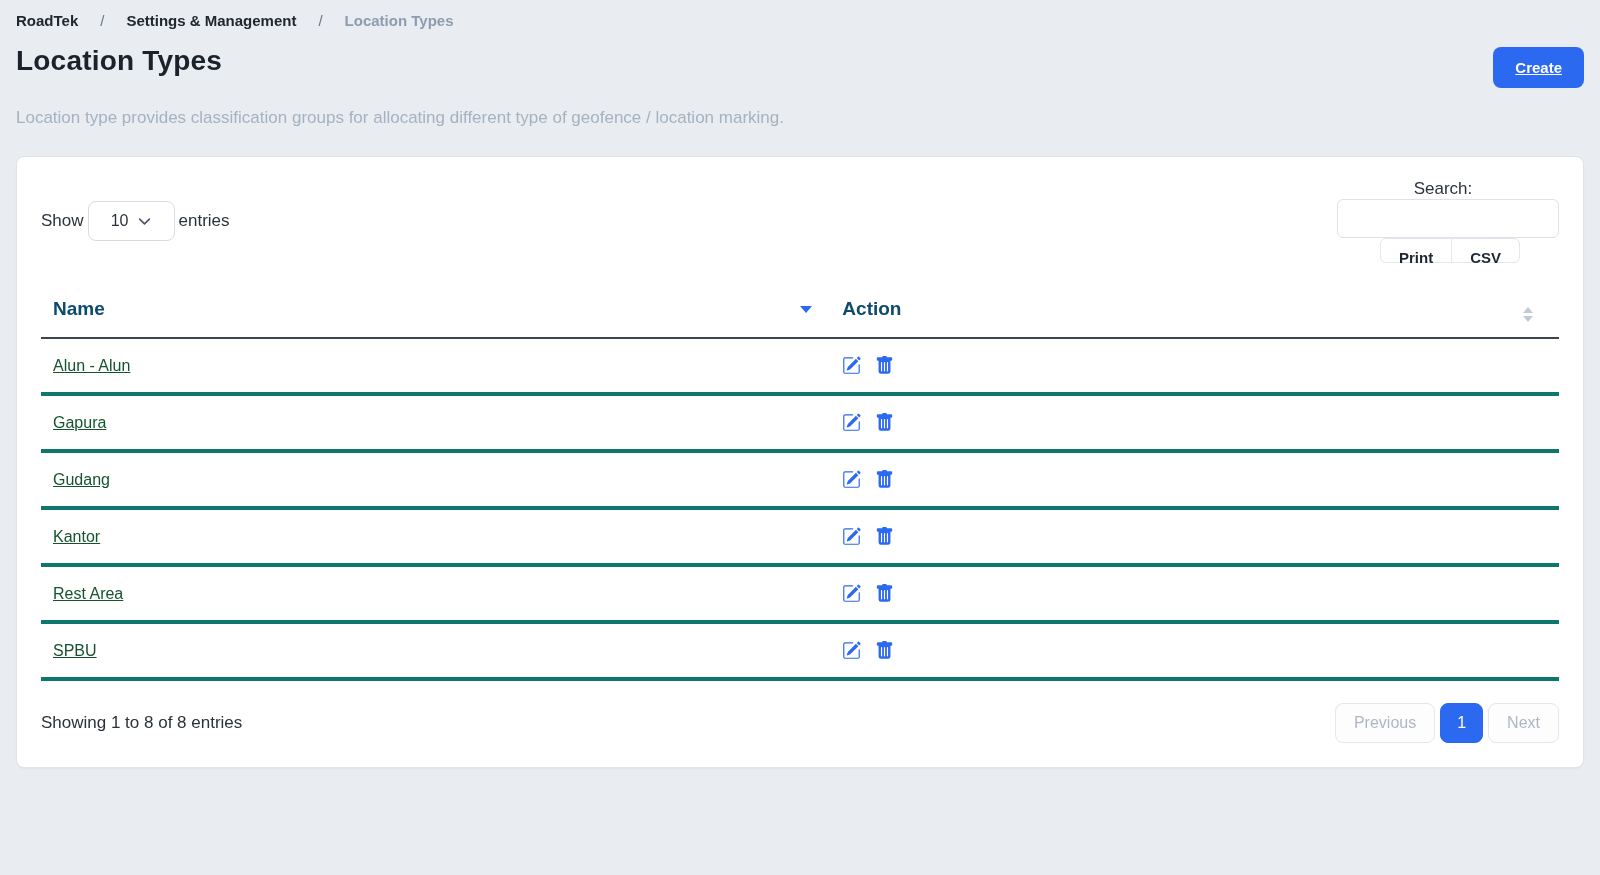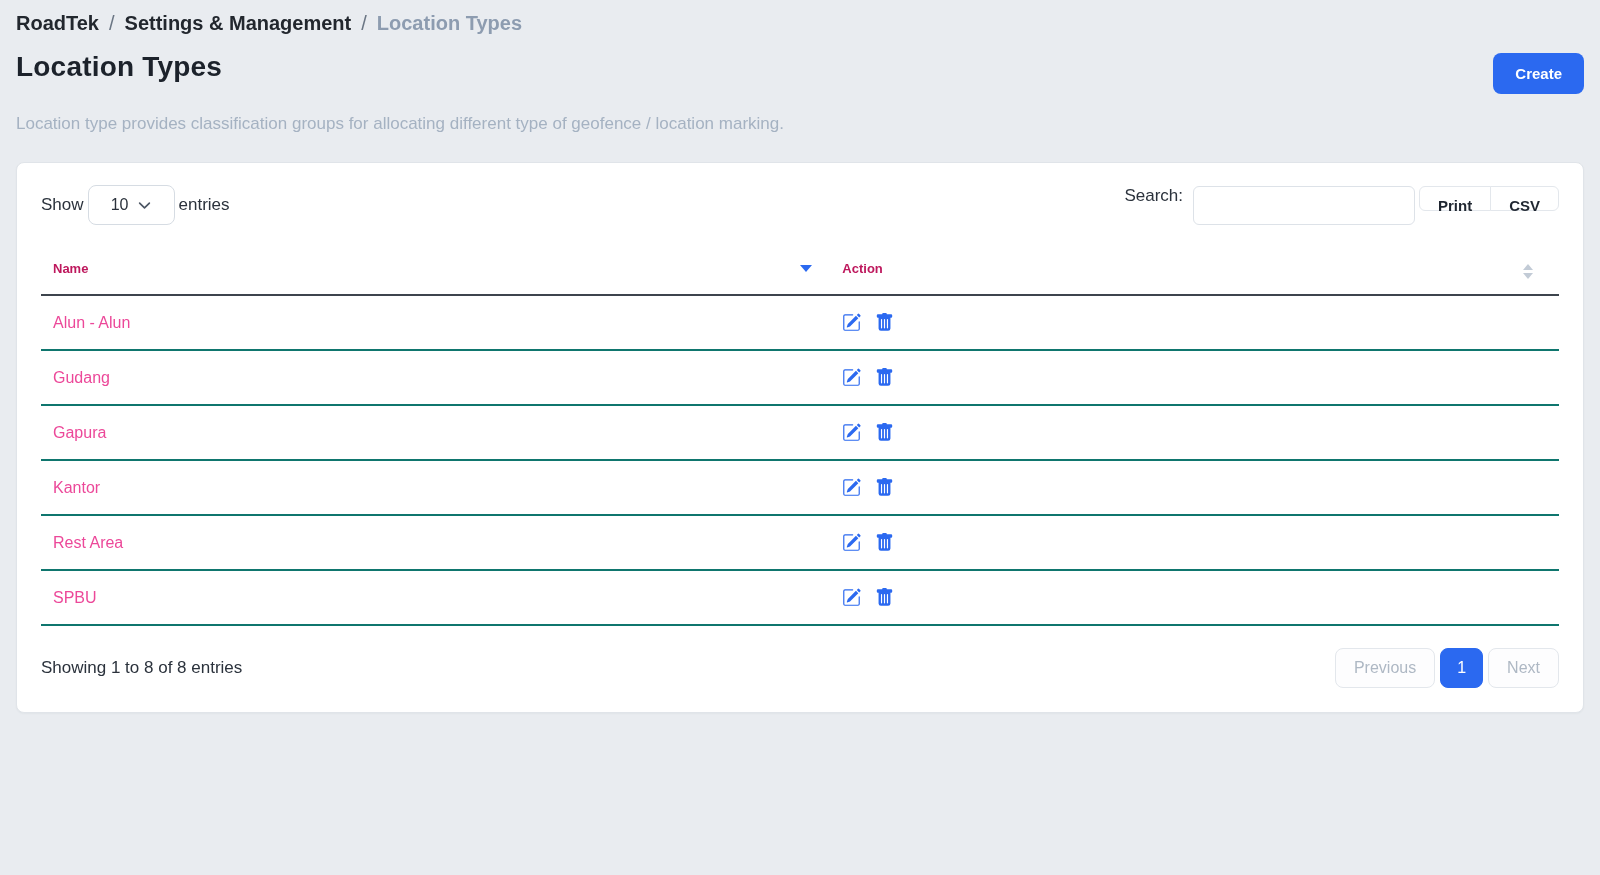--- a/index.html
+++ b/index.html
@@ -6,91 +6,92 @@
   html,body { width:1600px; height:875px; }
   body {
     background:#e9ecf0;
     font-family:"Liberation Sans", sans-serif;
     color:#2b323c;
     overflow:hidden;
   }
   .page { padding:12px 16px 0 16px; }
 
   
-  .breadcrumb { display:flex; align-items:center; gap:10px; font-size:20px; font-weight:600; }
+  .breadcrumb { display:flex; align-items:center; gap:22px; font-size:15px; font-weight:600; }
   .crumb { color:#22272e; cursor:pointer; }
   .crumb.active { color:#8d9cb0; font-weight:600; }
   .crumb-sep { color:#6b7684; font-weight:400; }
 
   
   .page-header { display:flex; align-items:flex-start; justify-content:space-between; margin-top:16px; }
   .page-title { font-size:28px; font-weight:700; color:#1c222b; letter-spacing:.2px; }
   .btn-create {
     background:#2b69f0; color:#fff; border:none; border-radius:8px;
     font-family:inherit; font-size:15px; font-weight:700;
-    padding:12px 22px; cursor:pointer; margin-top:2px;
+    padding:12px 22px; cursor:pointer; margin-top:2px;text-decoration:underline;
   }
   .page-desc { margin-top:20px; font-size:17px; color:#a5b2c2; }
 
   
   .card {
     margin-top:28px; background:#ffffff; border:1px solid #e0e4e9;
     border-radius:8px; padding:22px 24px 24px 24px;
     box-shadow:0 1px 2px rgba(30,40,60,.04);
   }
 
   
   .controls { display:flex; align-items:center; justify-content:space-between; }
   .show-group { display:flex; align-items:center; gap:4px; font-size:17px; color:#2b323c; }
   .length-select {
     width:87px; height:40px; border:1px solid #d6dce3; border-radius:8px;
     display:flex; align-items:center; justify-content:center; gap:10px;
     background:#fff; cursor:pointer; font-size:16px; color:#2b323c;
   }
   .length-select svg { width:13px; height:13px; fill:none; stroke:#4b5563; stroke-width:2; }
-  .search-group { display:flex; align-items:flex-start; }
+  .search-group { display:flex; align-items:center;flex-direction:column; }
   .search-label { font-size:17px; color:#2b323c; margin-right:10px; }
   .search-input {
     width:222px; height:39px; border:1px solid #dde2e8; border-radius:6px;
     font-family:inherit; font-size:15px; padding:0 10px; color:#2b323c; background:#fff; outline:none;
   }
   .export-group { display:flex; margin-left:4px; }
   .btn-export {
     background:#fff; border:1px solid #e3e7ec; color:#1f2630;
     font-family:inherit; font-size:15px; font-weight:700;
     padding:10px 18px; cursor:pointer; height:25px;
   }
   .btn-export.first { border-radius:6px 0 0 6px; }
   .btn-export.last { border-radius:0 6px 6px 0; margin-left:-1px; }
 
   
   table { width:100%; border-collapse:collapse; margin-top:18px; }
   thead th {
-    text-align:left; font-size:13px; font-weight:700; color:#be185d;
+    text-align:left; font-size:19px; font-weight:700; color:#0c4a6e;
     padding:15px 0 15px 12px; border-bottom:2px solid #3d444d;
   }
   th.col-name { width:52%; }
   th.col-extra { width:48px; }
   .th-inner { display:flex; align-items:center; justify-content:space-between; padding-right:18px; }
   .caret-down {
     width:0; height:0; border-left:6px solid transparent; border-right:6px solid transparent;
     border-top:7px solid #2b69f0; display:inline-block;
   }
   .sort-both { display:inline-flex; flex-direction:column; gap:3px; align-items:center; cursor:pointer; }
   .sort-both .up {
     width:0; height:0; border-left:5px solid transparent; border-right:5px solid transparent;
     border-bottom:6px solid #c2cbd6;
   }
   .sort-both .down {
     width:0; height:0; border-left:5px solid transparent; border-right:5px solid transparent;
     border-top:6px solid #c2cbd6;
   }
   tbody td {
-    font-size:16px; color:#ec4899; padding:17px 0 17px 12px;
-    border-bottom:2px solid #0f766e;
+    font-size:16px; color:#14532d; padding:17px 0 17px 12px;
+    border-bottom:4px solid #0f766e;
+    text-decoration:underline;
   }
   .action-cell { display:flex; align-items:center; gap:14px; }
   .icon-btn { background:none; border:none; cursor:pointer; padding:0; line-height:0; }
   .icon-btn svg { width:19px; height:19px; fill:#2b69f0; }
 
   
   .card-footer { display:flex; align-items:center; justify-content:space-between; margin-top:22px; }
   .summary { font-size:17px; color:#2b323c; }
   .pagination { display:flex; align-items:center; gap:5px; }
   .page-btn {
@@ -188,45 +189,45 @@
             </svg>
           </span>
         </button>
       </span>
     </td>
     <td></td>
   </tr>
 
 
   <tr>
+    <td>Gapura</td>
+    <td>
+      <span class="action-cell">
+        <button class="icon-btn">
+          <span style="line-height:0;">
+            <svg viewBox="0 0 16 16">
+              <path d="M15.502 1.94a.5.5 0 0 1 0 .706L14.459 3.69l-2-2L13.502.646a.5.5 0 0 1 .707 0l1.293 1.293zm-1.75 2.456-2-2L4.939 9.21a.5.5 0 0 0-.121.196l-.805 2.414a.25.25 0 0 0 .316.316l2.414-.805a.5.5 0 0 0 .196-.12l6.813-6.814z"></path>
+              <path fill-rule="evenodd" d="M1 13.5A1.5 1.5 0 0 0 2.5 15h11a1.5 1.5 0 0 0 1.5-1.5v-6a.5.5 0 0 0-1 0v6a.5.5 0 0 1-.5.5h-11a.5.5 0 0 1-.5-.5v-11a.5.5 0 0 1 .5-.5H9a.5.5 0 0 0 0-1H2.5A1.5 1.5 0 0 0 1 2.5v11z"></path>
+            </svg>
+          </span>
+        </button>
+        <button class="icon-btn">
+          <span style="line-height:0;">
+            <svg viewBox="0 0 16 16">
+              <path d="M2.5 1a1 1 0 0 0-1 1v1a1 1 0 0 0 1 1H3v9a2 2 0 0 0 2 2h6a2 2 0 0 0 2-2V4h.5a1 1 0 0 0 1-1V2a1 1 0 0 0-1-1H10a1 1 0 0 0-1-1H7a1 1 0 0 0-1 1H2.5zm3 4a.5.5 0 0 1 .5.5v7a.5.5 0 0 1-1 0v-7a.5.5 0 0 1 .5-.5zM8 5a.5.5 0 0 1 .5.5v7a.5.5 0 0 1-1 0v-7A.5.5 0 0 1 8 5zm3 .5v7a.5.5 0 0 1-1 0v-7a.5.5 0 0 1 1 0z"></path>
+            </svg>
+          </span>
+        </button>
+      </span>
+    </td>
+    <td></td>
+  </tr>
+
+  <tr>
     <td>Gudang</td>
-    <td>
-      <span class="action-cell">
-        <button class="icon-btn">
-          <span style="line-height:0;">
-            <svg viewBox="0 0 16 16">
-              <path d="M15.502 1.94a.5.5 0 0 1 0 .706L14.459 3.69l-2-2L13.502.646a.5.5 0 0 1 .707 0l1.293 1.293zm-1.75 2.456-2-2L4.939 9.21a.5.5 0 0 0-.121.196l-.805 2.414a.25.25 0 0 0 .316.316l2.414-.805a.5.5 0 0 0 .196-.12l6.813-6.814z"></path>
-              <path fill-rule="evenodd" d="M1 13.5A1.5 1.5 0 0 0 2.5 15h11a1.5 1.5 0 0 0 1.5-1.5v-6a.5.5 0 0 0-1 0v6a.5.5 0 0 1-.5.5h-11a.5.5 0 0 1-.5-.5v-11a.5.5 0 0 1 .5-.5H9a.5.5 0 0 0 0-1H2.5A1.5 1.5 0 0 0 1 2.5v11z"></path>
-            </svg>
-          </span>
-        </button>
-        <button class="icon-btn">
-          <span style="line-height:0;">
-            <svg viewBox="0 0 16 16">
-              <path d="M2.5 1a1 1 0 0 0-1 1v1a1 1 0 0 0 1 1H3v9a2 2 0 0 0 2 2h6a2 2 0 0 0 2-2V4h.5a1 1 0 0 0 1-1V2a1 1 0 0 0-1-1H10a1 1 0 0 0-1-1H7a1 1 0 0 0-1 1H2.5zm3 4a.5.5 0 0 1 .5.5v7a.5.5 0 0 1-1 0v-7a.5.5 0 0 1 .5-.5zM8 5a.5.5 0 0 1 .5.5v7a.5.5 0 0 1-1 0v-7A.5.5 0 0 1 8 5zm3 .5v7a.5.5 0 0 1-1 0v-7a.5.5 0 0 1 1 0z"></path>
-            </svg>
-          </span>
-        </button>
-      </span>
-    </td>
-    <td></td>
-  </tr>
-
-  <tr>
-    <td>Gapura</td>
     <td>
       <span class="action-cell">
         <button class="icon-btn">
           <span style="line-height:0;">
             <svg viewBox="0 0 16 16">
               <path d="M15.502 1.94a.5.5 0 0 1 0 .706L14.459 3.69l-2-2L13.502.646a.5.5 0 0 1 .707 0l1.293 1.293zm-1.75 2.456-2-2L4.939 9.21a.5.5 0 0 0-.121.196l-.805 2.414a.25.25 0 0 0 .316.316l2.414-.805a.5.5 0 0 0 .196-.12l6.813-6.814z"></path>
               <path fill-rule="evenodd" d="M1 13.5A1.5 1.5 0 0 0 2.5 15h11a1.5 1.5 0 0 0 1.5-1.5v-6a.5.5 0 0 0-1 0v6a.5.5 0 0 1-.5.5h-11a.5.5 0 0 1-.5-.5v-11a.5.5 0 0 1 .5-.5H9a.5.5 0 0 0 0-1H2.5A1.5 1.5 0 0 0 1 2.5v11z"></path>
             </svg>
           </span>
         </button>

